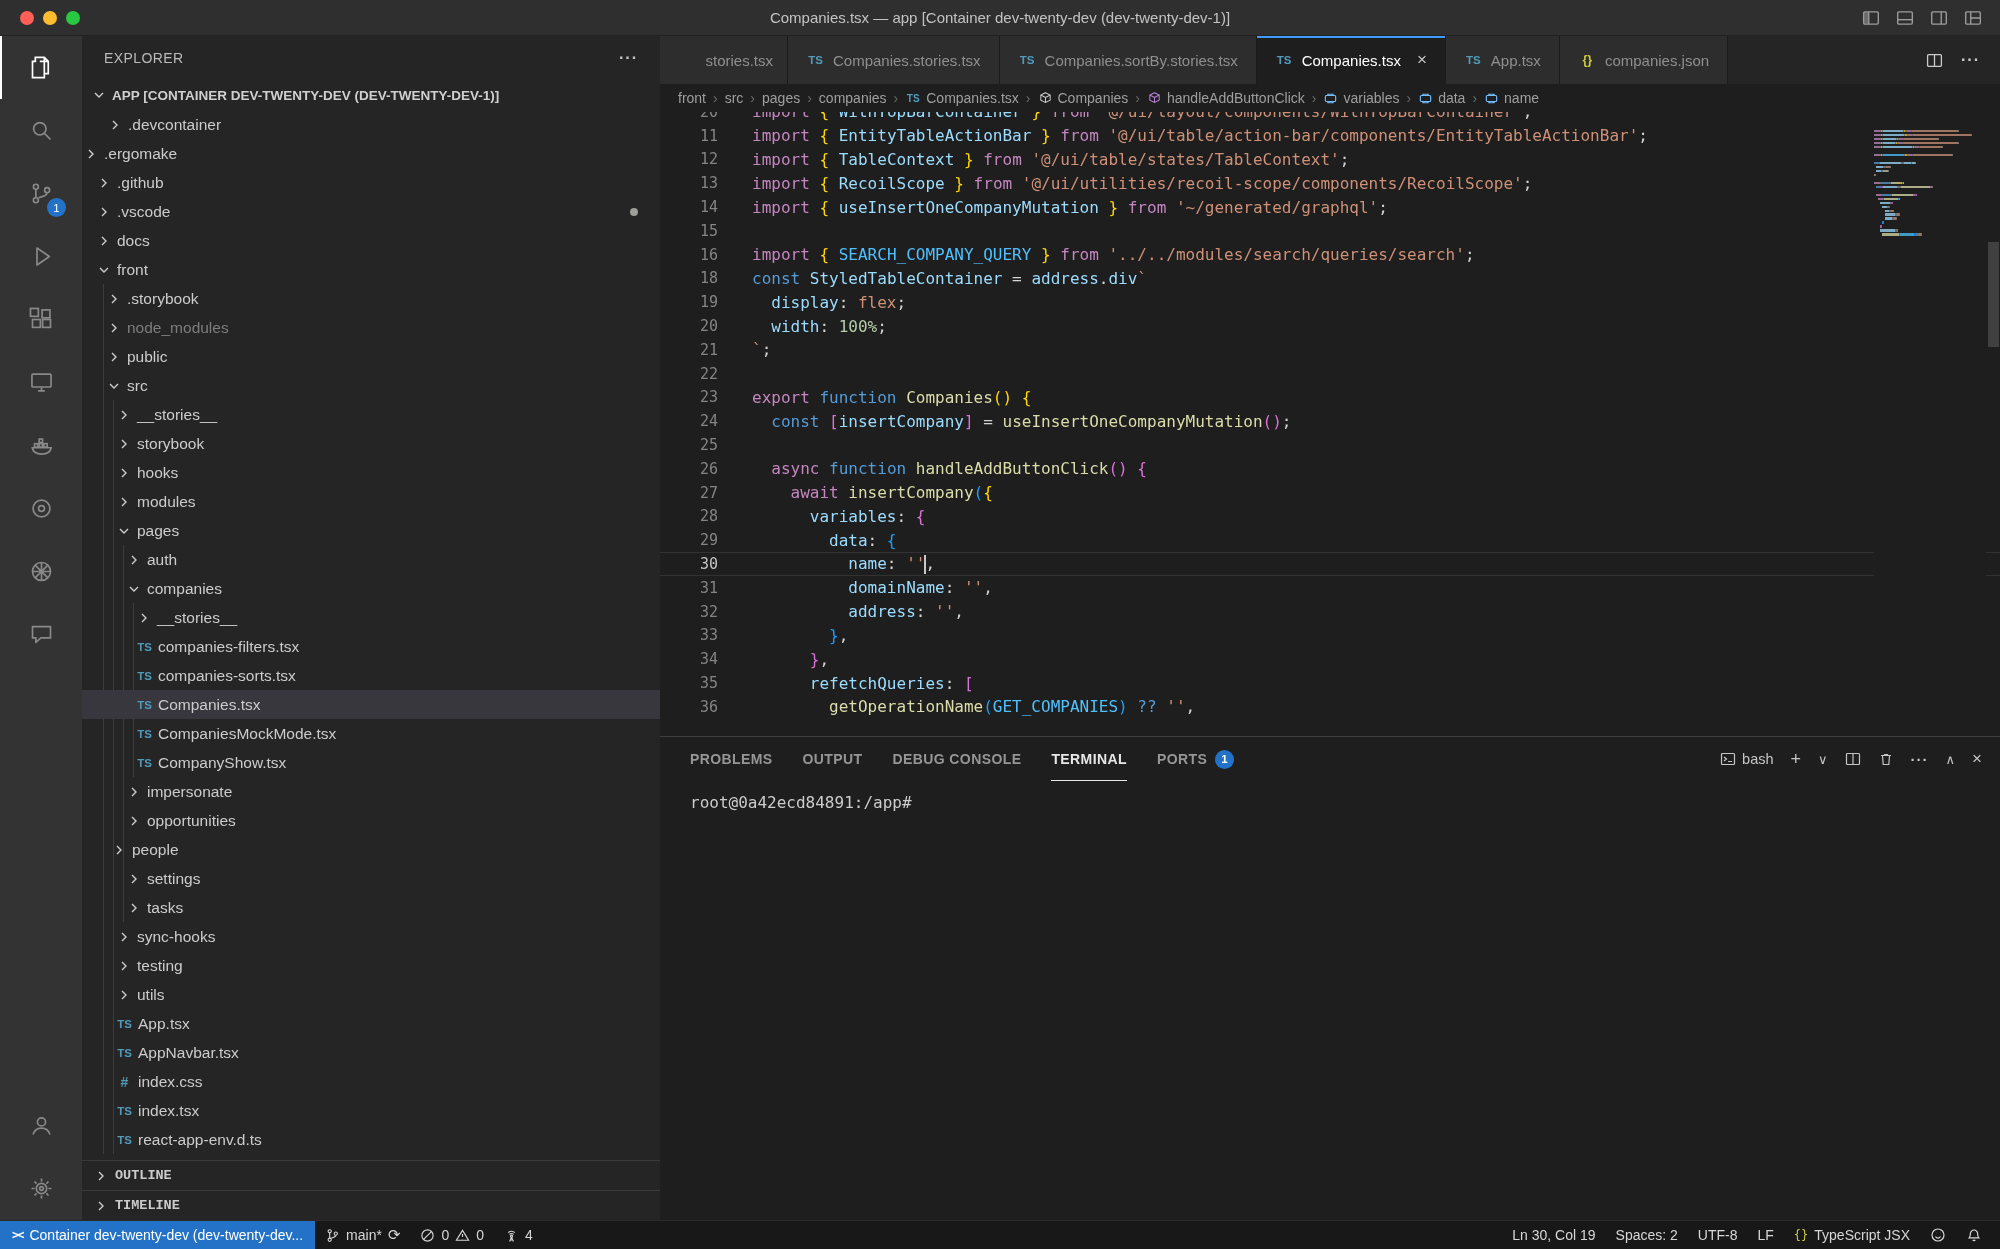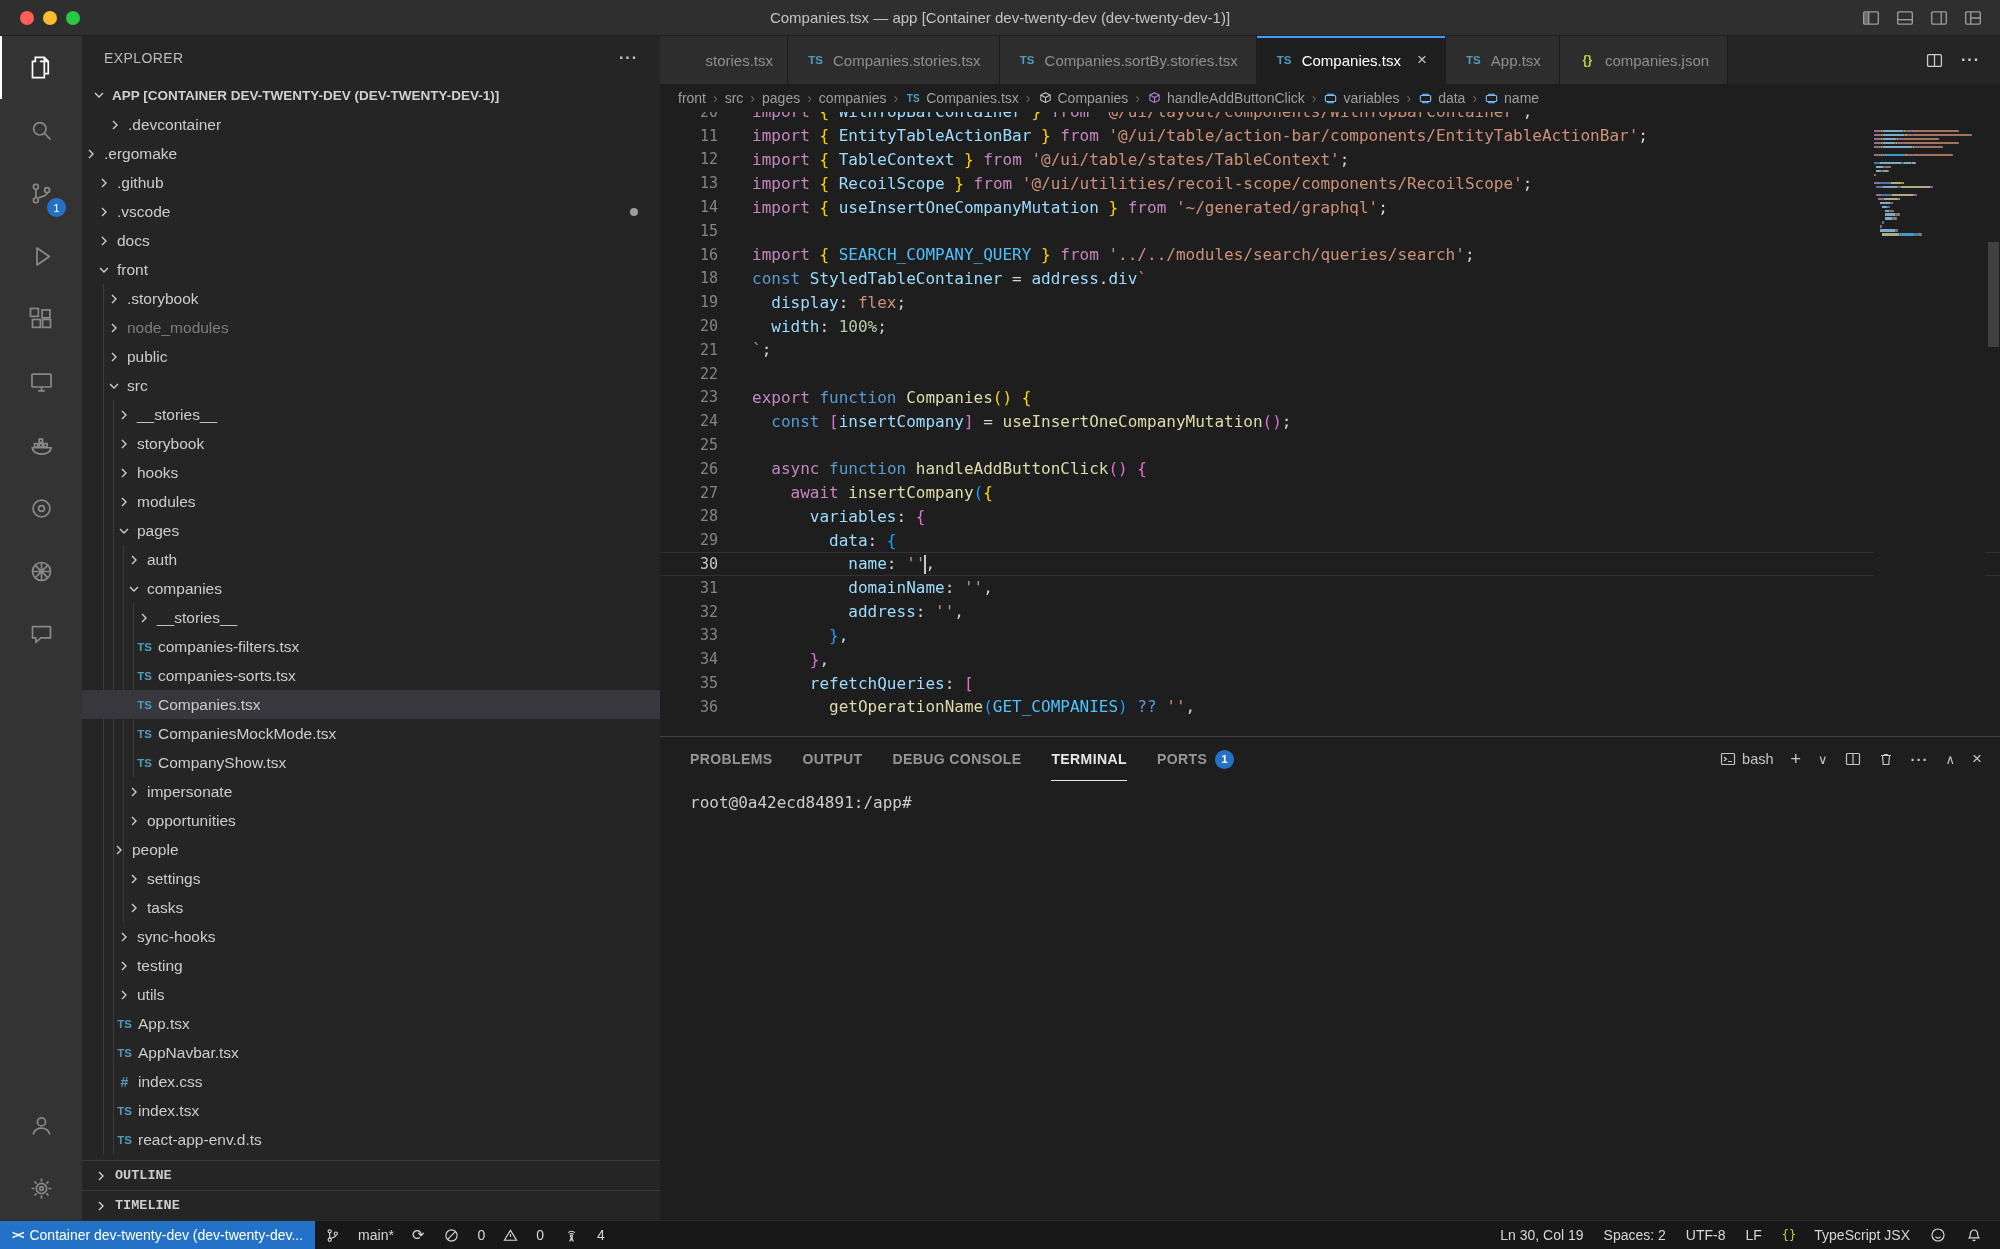--- a/index.html
+++ b/index.html
@@ -90,21 +90,21 @@
   .ptab.active { color:#e7e7e7; box-shadow:inset 0 -1px 0 #e7e7e7; }
   .pbadge { min-width:19px; height:19px; border-radius:10px; background:#2472c8; color:#fff; font-size:11.5px;
     display:flex; align-items:center; justify-content:center; }
   .panel-actions { margin-left:auto; display:flex; align-items:center; gap:17px; padding-right:18px; color:#c5c5c5; font-size:15px;text-align:center; }
   .panel-actions .shell { display:flex; align-items:center; gap:6px; font-size:14.5px; }
   .terminal { flex:1; padding:12px 0 0 30px; font-family:"DejaVu Sans Mono", monospace; font-size:16px; color:#cccccc; }
 
   
   .statusbar { height:29px; background:#181818; border-top:1px solid #2b2b2b; display:flex; align-items:stretch;
     color:#d7d7d7; font-size:14px; }
-  .st-item { display:flex; align-items:center; gap:18px; padding:0 10px; cursor:pointer; white-space:nowrap; }
+  .st-item { display:flex; align-items:center; gap:6px; padding:0 10px; cursor:pointer; white-space:nowrap; }
   .st-remote { background:#2472c8; color:#ffffff; padding:0 12px; gap:7px; }
   .st-remote .rmico { font-family:"DejaVu Sans Mono", monospace; font-weight:700; font-size:12px; letter-spacing:-2px; }
   .st-right { margin-left:auto; display:flex; align-items:stretch; padding-right:8px; }
   .sync { font-size:15px; }
   .st-item svg { stroke:#d7d7d7; }
 </style>
 </head>
 <body>
 
 <div class="titlebar">

